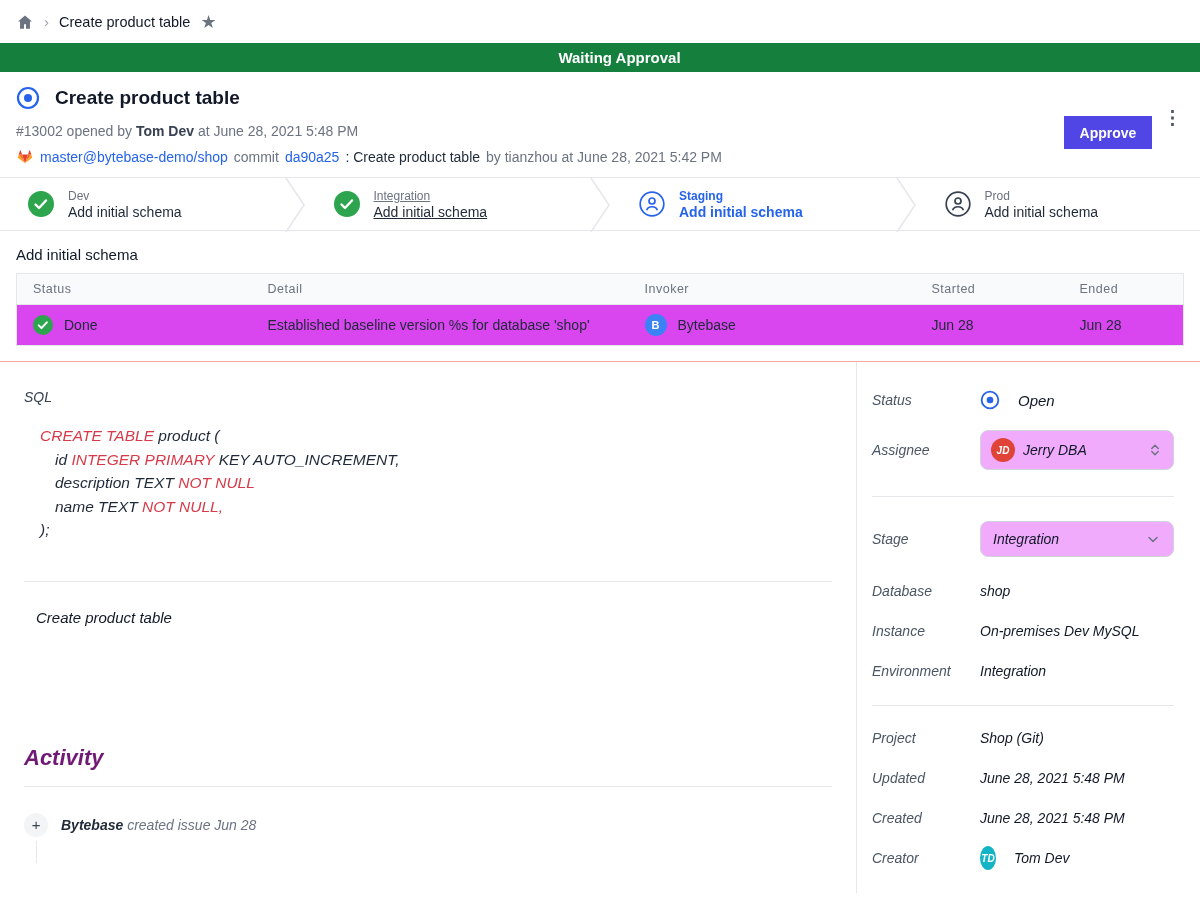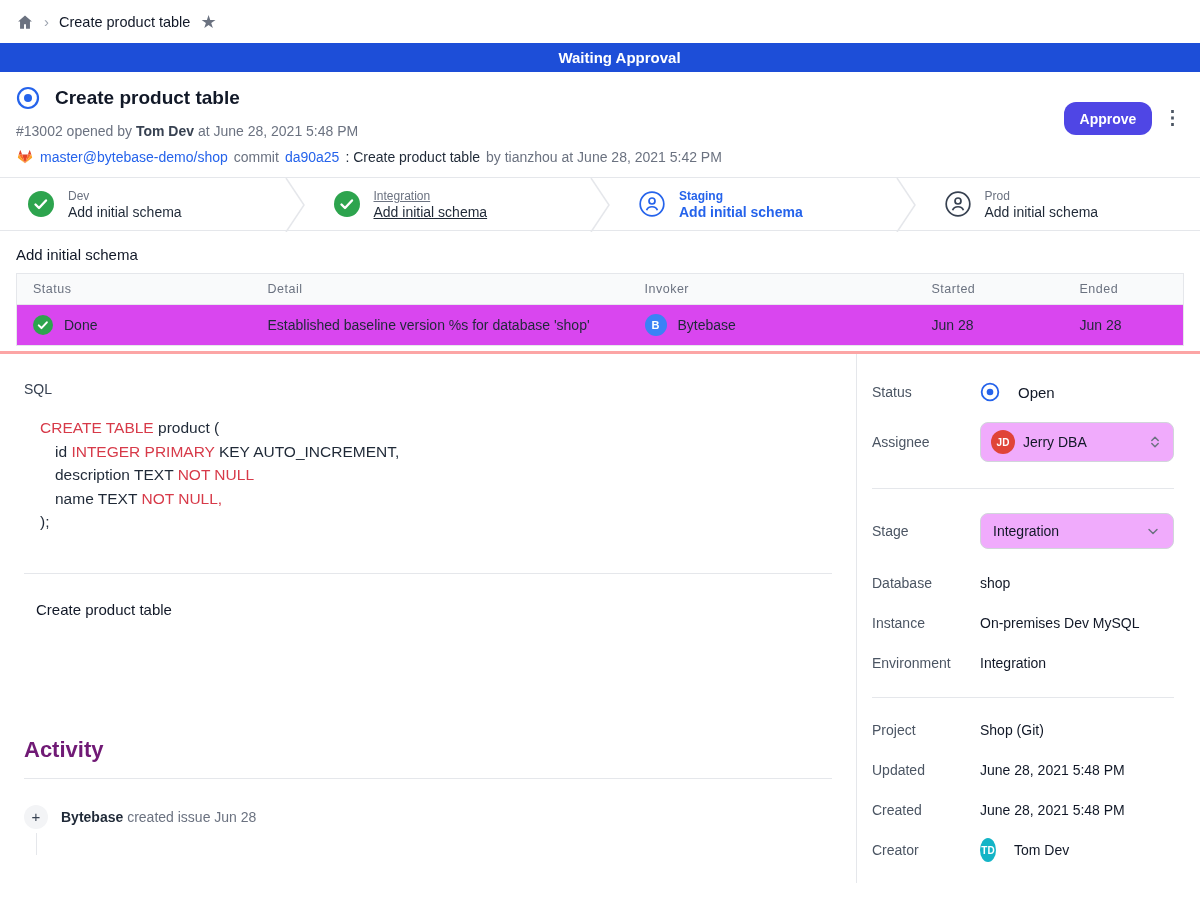--- a/index.html
+++ b/index.html
@@ -7,34 +7,34 @@
               font-family:"Liberation Sans", sans-serif; color:#1f2937; }
 
   
   .crumbbar { height:43px; display:flex; align-items:center; gap:10px; padding:0 16px; background:#fff; }
   .crumbbar svg { display:block; }
   .crumb-sep { color:#9ca3af; font-size:15px; }
   .crumb-page { font-size:14.5px; color:#111827; }
   .star { color:#6b7280; font-size:18px; line-height:1; cursor:pointer; }
 
   
-  .banner { height:29px; background:#1d4ed8; color:#fff; font-size:15px; font-weight:bold;
+  .banner { height:29px; background:#15803d; color:#fff; font-size:15px; font-weight:bold;
             display:flex; align-items:center; justify-content:center;padding-left:39px; }
 
   
   .header { position:relative; padding:14px 16px 12px 16px; }
   .title-row { display:flex; align-items:center; gap:15px; }
   .page-title { font-size:19px; font-weight:bold; color:#111827; }
   .meta-line { margin-top:13px; font-size:14px; color:#6b7280; }
   .meta-line .strong { color:#374151; font-weight:600; }
   .vcs-line { margin-top:9px; font-size:14px; color:#6b7280; display:flex; align-items:center; gap:6px; }
   .vcs-line .lnk { color:#2563eb; text-decoration:none; cursor:pointer; }
   .vcs-line .msg { color:#1f2937; }
-  .approve-btn { position:absolute; right:48px; top:30px; width:88px; height:33px; background:#4f46e5;
-                 color:#fff; border:none; border-radius:12px; font-size:14px; font-weight:600;
+  .approve-btn { position:absolute; right:48px; top:44px; width:88px; height:33px; background:#4f46e5;
+                 color:#fff; border:none; border-radius:0; font-size:14px; font-weight:600;
                  font-family:"Liberation Sans", sans-serif; cursor:pointer; }
   .kebab { position:absolute; right:18px; top:33px; font-size:19px; font-weight:bold; color:#4b5563;
            cursor:pointer; line-height:1.4; }
 
   
   .pipeline { height:54px; border-top:1px solid #e5e7eb; border-bottom:1px solid #e5e7eb; display:flex; }
   .stage { flex:1; display:flex; align-items:center; gap:14px; padding-left:28px; cursor:pointer; }
   .stage-texts { display:flex; flex-direction:column; gap:1px; }
   .stage-env { font-size:12px; color:#6b7280; }
   .stage-task { font-size:14px; color:#1f2937; }
@@ -49,21 +49,21 @@
   table.task th { background:#f9fafb; height:31px; font-size:12.5px; font-weight:400; color:#6b7280;
                   letter-spacing:.5px; text-align:left; padding-left:16px; }
   table.task td { height:41px; font-size:14px; color:#1f2937; padding-left:16px; border-top:1px solid #e5e7eb; background:#d946ef; }
   .cell-flex { display:flex; align-items:center; gap:11px; }
   .avatar { border-radius:50%; color:#fff; font-weight:bold; display:flex; align-items:center; justify-content:center; }
   .avatar.b  { width:22px; height:22px; background:#3b82f6; font-size:11px; }
   .avatar.jd { width:24px; height:24px; background:#e04438; font-size:10px; }
   .avatar.td { width:16px; height:24px; background:#14b4c6; font-size:10px; }
 
   
-  .lower { display:flex; border-top:3px solid #fca5a5; margin-top:5px; height:532px; }
+  .lower { display:flex; border-top:1px solid #fca5a5; margin-top:15px; height:532px;font-style:italic; }
   .main-col { width:857px; border-right:1px solid #e5e7eb; padding:0 24px; }
   .side-col { flex:1; padding:24px 26px 0 15px; }
 
   .sql-label { margin-top:27px; font-size:14px; color:#374151; }
   .sql-code { margin:19px 0 0 16px; font-size:15.5px; line-height:23.5px; color:#1f2937; }
   .sql-line span { white-space:pre; }
   .sql-line.indent { padding-left:15px; }
   .kw { color:#d73a49; }
 
   .main-divider { border:none; border-top:1px solid #e5e7eb; margin-top:39px; }

